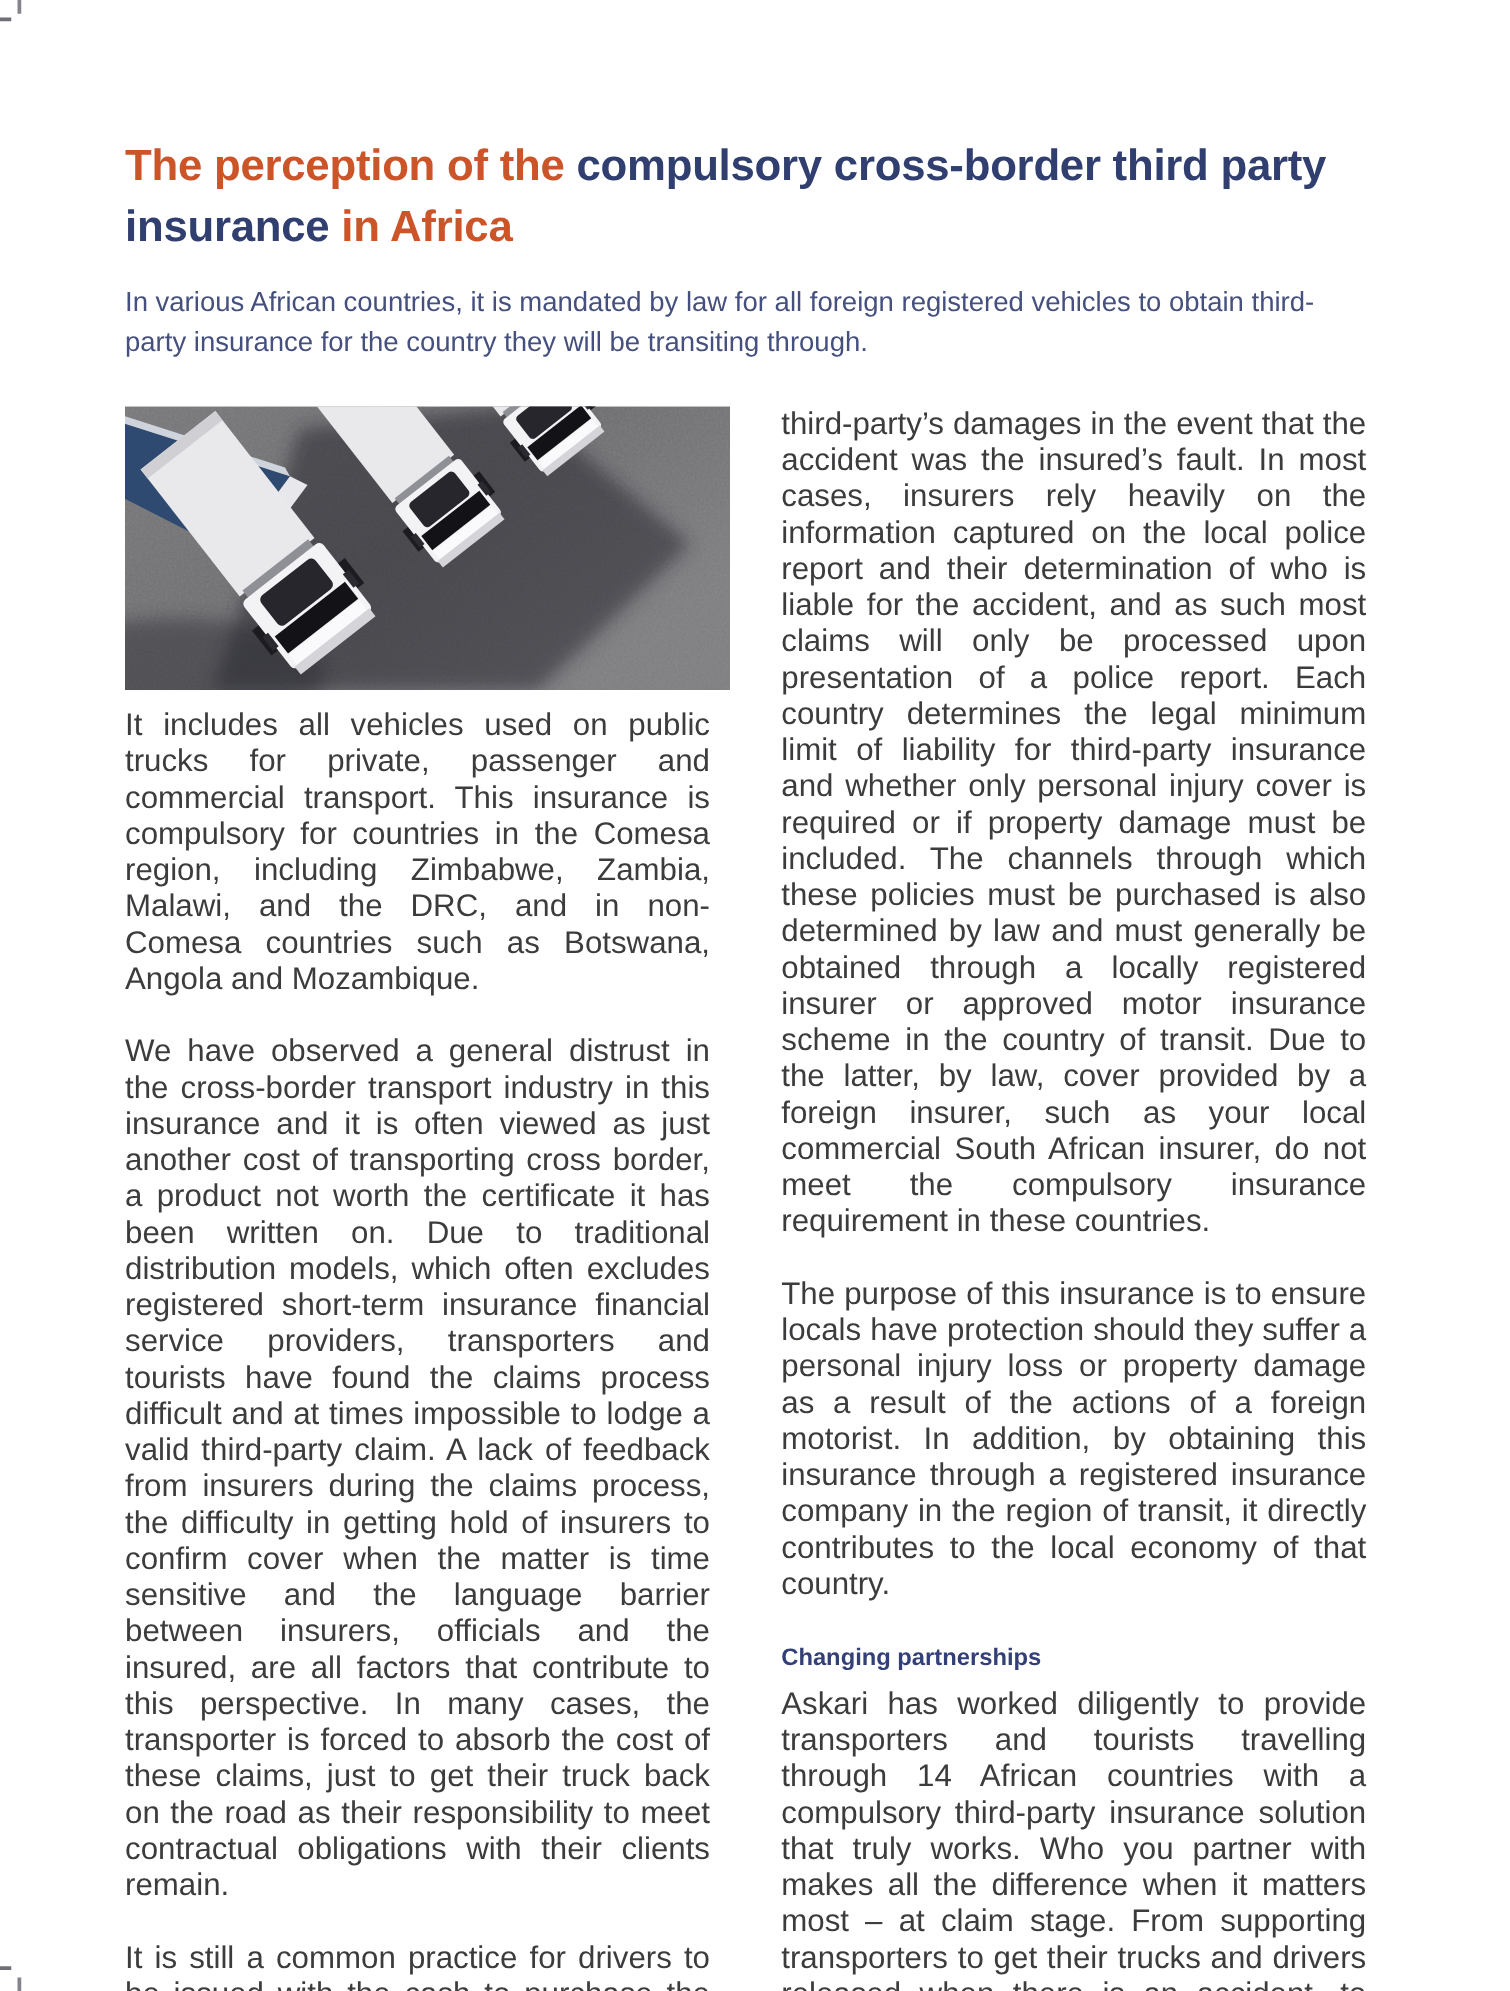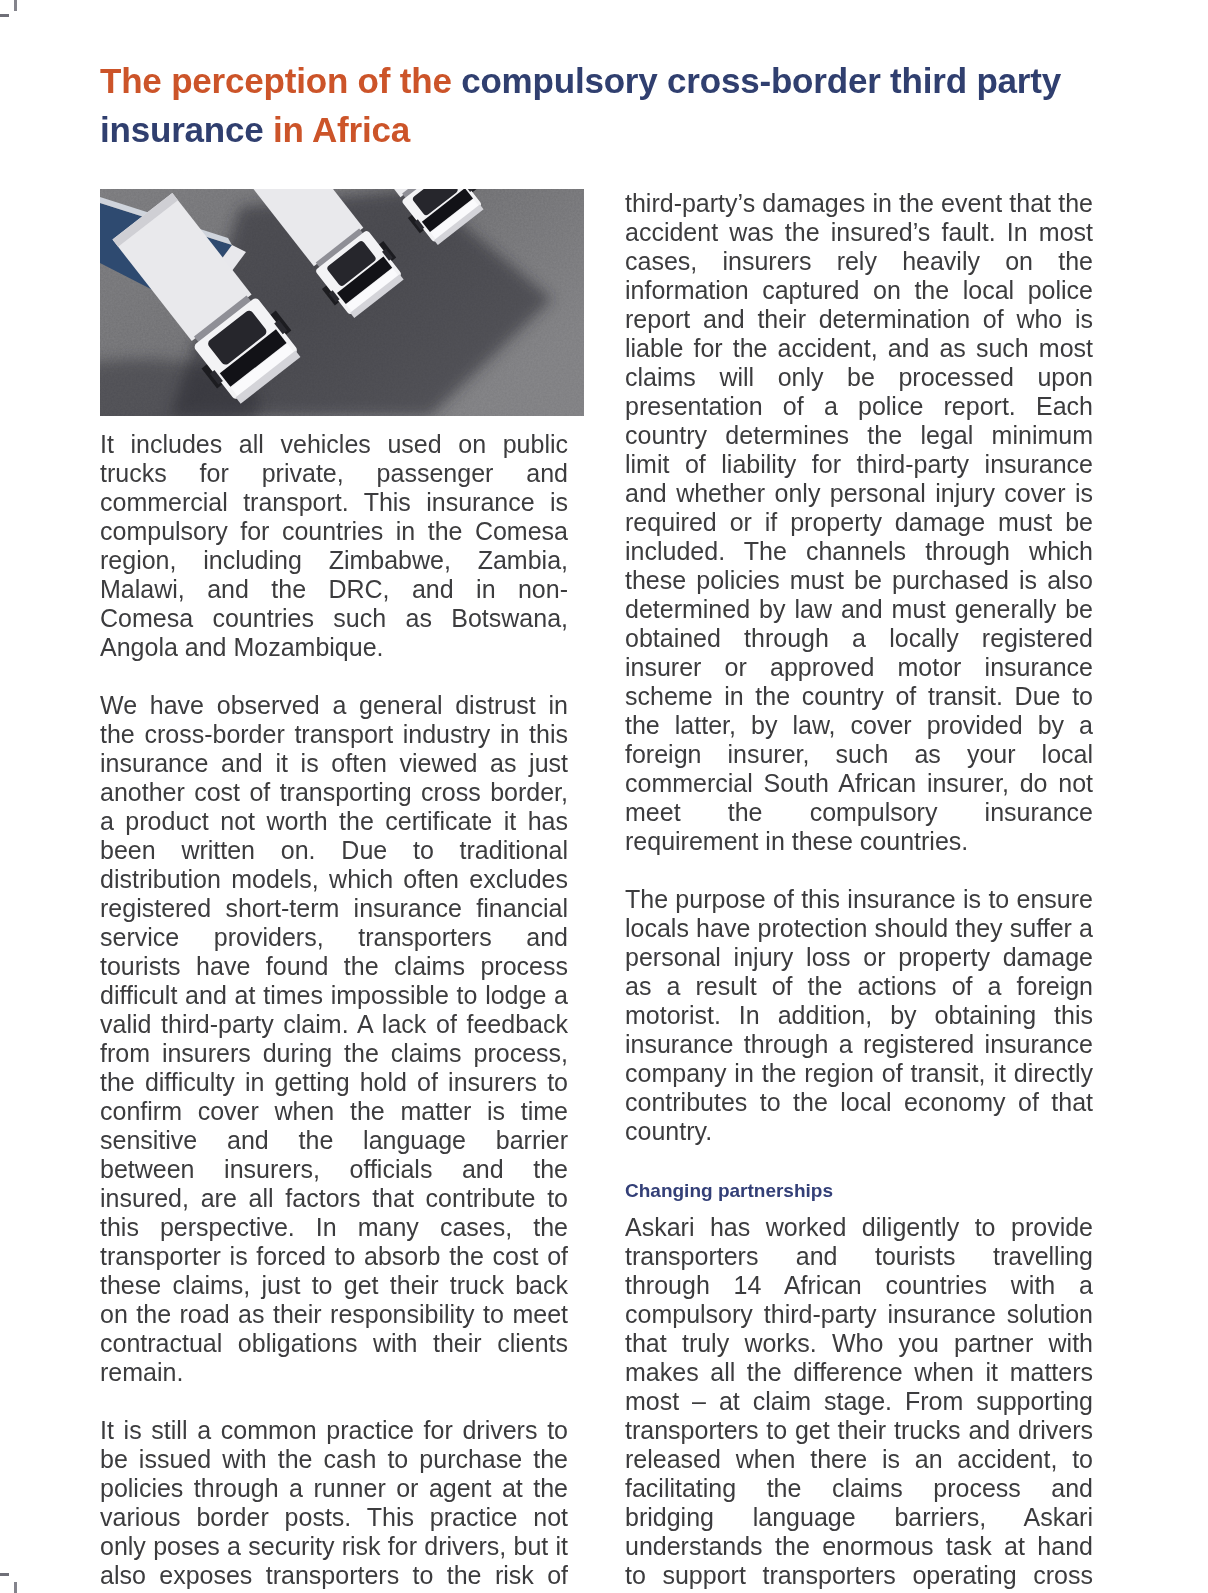--- a/index.html
+++ b/index.html
@@ -4,21 +4,21 @@
 <style>
   html,body{margin:0;padding:0;background:#ffffff;}
   .page{
     position:relative;
     width:1208px;
     height:1593px;
     background:#ffffff;
     overflow:hidden;
     font-family:"Liberation Sans", sans-serif;
     box-sizing:border-box;
-    padding:56px 100px 0 100px;
+    padding:108px 100px 0 100px;
   }
   
   .crop{position:absolute;background:#84848c;}
   .crop.tl-v{left:14px;top:0;width:3px;height:11px;}
   .crop.tl-h{left:0;top:14px;width:9px;height:3px;background:#6f6f77;}
   .crop.bl-h{left:0;top:1573px;width:9px;height:3px;background:#6f6f77;}
   .crop.bl-v{left:14px;top:1582px;width:3px;height:11px;}
 
   h1.article-title{
     margin:0;
@@ -96,20 +96,21 @@
 
 <div class="page">
 
   <div class="crop tl-v"></div>
   <div class="crop tl-h"></div>
   <div class="crop bl-h"></div>
   <div class="crop bl-v"></div>
 
   <h1 class="article-title"><span class="t-orange">The perception of the </span><span class="t-navy">compulsory cross-border third party insurance</span><span class="t-orange"> in Africa</span></h1>
 
+  <p class="article-subtitle">In various African countries, it is mandated by law for all foreign registered vehicles to obtain third-party insurance for the country they will be transiting through.</p>
 
   <div class="columns">
 
     <div class="col">
 
       <figure class="trucks-photo" title="Aerial view of white trucks parked in a row on a dark concrete lot">
         <svg width="484" height="227" viewBox="0 0 484 227" xmlns="http://www.w3.org/2000/svg">
           <defs>
             <linearGradient id="gGround" x1="0" y1="0" x2="1" y2="0.6">
               <stop offset="0" stop-color="#77777a"></stop>

